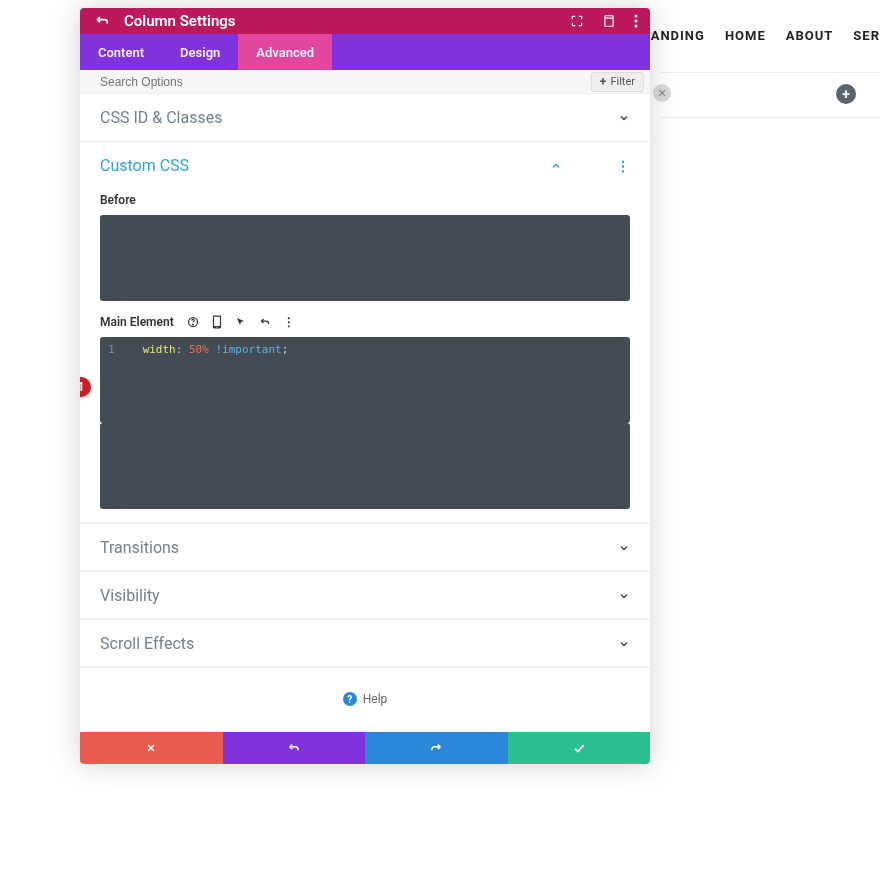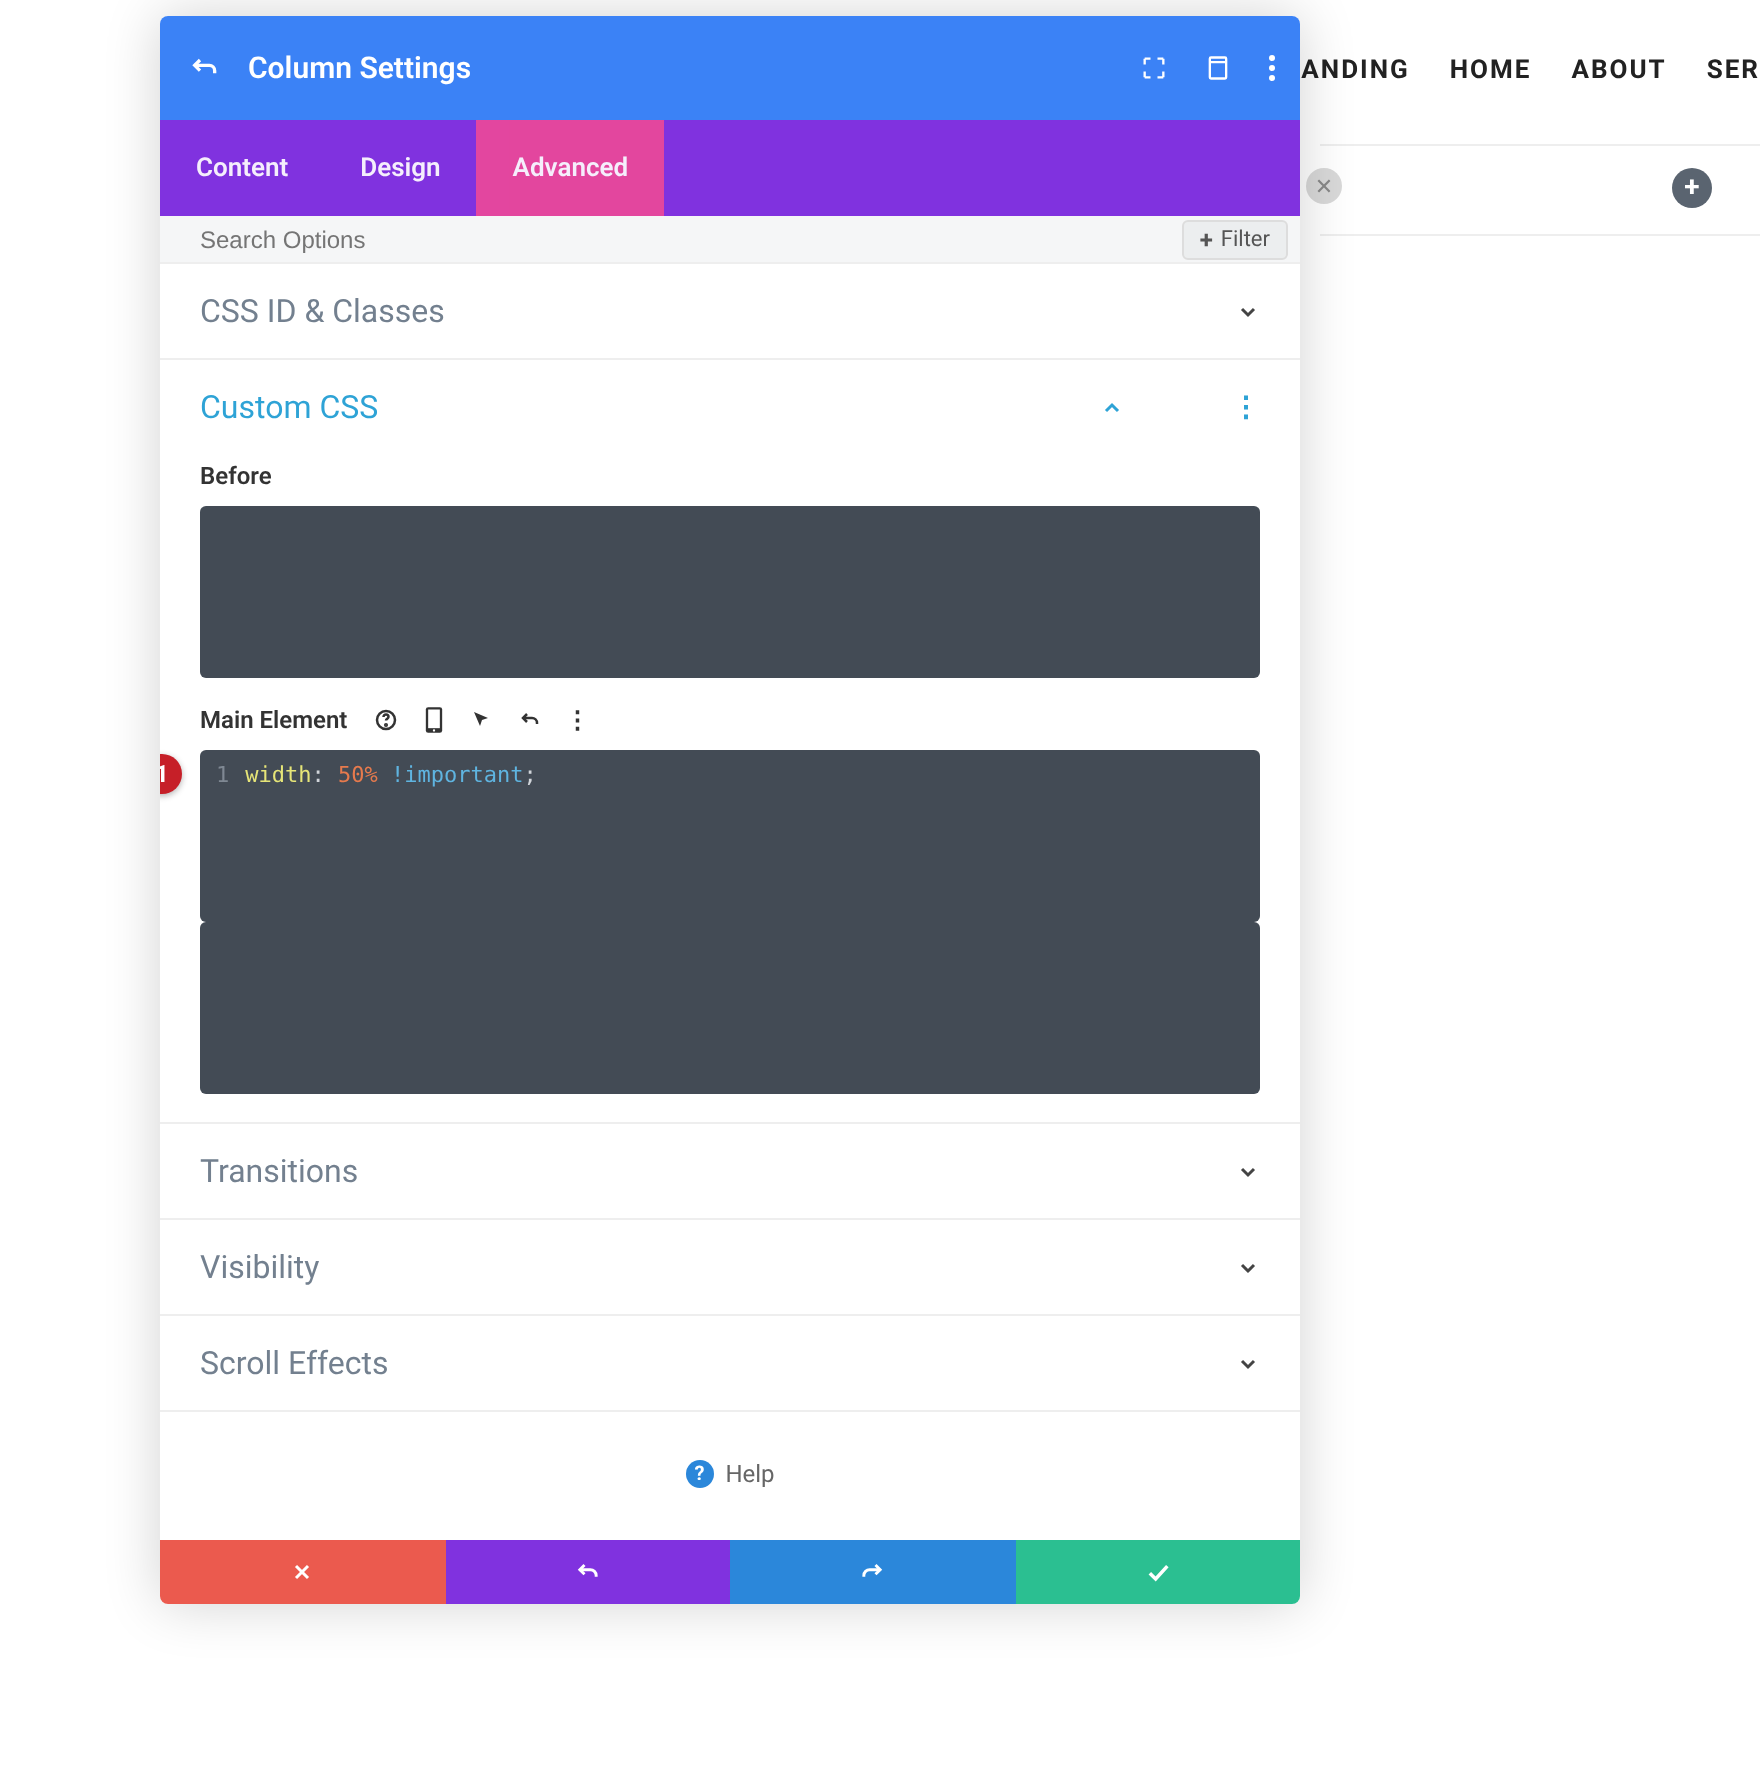--- a/index.html
+++ b/index.html
@@ -3,25 +3,25 @@
 <meta charset="utf-8">
 <style>
 *{box-sizing:border-box;margin:0;padding:0;}
 body{font-family:-apple-system,BlinkMacSystemFont,"Segoe UI",Roboto,Helvetica,Arial,sans-serif;background:#fff;width:880px;height:886px;position:relative;overflow:hidden;}
 .topnav{position:absolute;top:28px;right:0;display:flex;gap:20px;font-size:13px;font-weight:700;letter-spacing:1px;color:#222;}
 .topnav span{white-space:nowrap;}
 .bg-add{position:absolute;top:84px;right:24px;width:20px;height:20px;border-radius:50%;background:#5a6470;color:#fff;display:flex;align-items:center;justify-content:center;font-size:14px;font-weight:700;}
 .bg-gear{position:absolute;top:84px;left:653px;width:18px;height:18px;border-radius:50%;background:#d9d9d9;color:#888;display:flex;align-items:center;justify-content:center;font-size:11px;}
 .page-bar{position:absolute;top:72px;left:660px;right:0;height:46px;border-top:1px solid #eee;border-bottom:1px solid #eee;background:#fff;}
 .panel{position:absolute;left:80px;top:8px;width:570px;background:#fff;border-radius:4px;box-shadow:0 0 28px rgba(0,0,0,.18);overflow:hidden;}
-.panel-hdr{background:#3b82f6;color:#fff;height:52px;display:flex;align-items:center;padding:0 12px 0 14px;}
+.panel-hdr{background:#be185d;color:#fff;height:26px;display:flex;align-items:center;padding:0 12px 0 14px;}
 .panel-hdr .back{margin-right:14px;display:flex;align-items:center;}
 .panel-hdr .title{font-size:15px;font-weight:600;flex:1;}
 .panel-hdr .hicons{display:flex;gap:18px;align-items:center;}
-.panel-tabs{background:#8032df;color:#fff;height:48px;display:flex;align-items:stretch;font-size:13px;font-weight:600;}
+.panel-tabs{background:#8032df;color:#fff;height:36px;display:flex;align-items:stretch;font-size:13px;font-weight:600;}
 .panel-tabs .tab{padding:0 18px;display:flex;align-items:center;cursor:pointer;opacity:.92;}
 .panel-tabs .tab.active{background:#ec4899;}
 .searchbar{background:#f5f6f7;height:24px;display:flex;align-items:center;padding:0 6px 0 20px;border-bottom:1px solid #eee;}
 .searchbar input{flex:1;border:none;background:transparent;font-size:12px;color:#888;outline:none;}
 .filterbtn{display:flex;align-items:center;gap:4px;background:#eceeef;border:1px solid #ddd;border-radius:3px;height:20px;padding:0 8px;font-size:11px;color:#555;}
 .filterbtn .plus{font-size:12px;font-weight:700;line-height:1;}
 .body{padding:0 0 18px 0;}
 .acc{border-bottom:1px solid #eee;}
 .acc-head{display:flex;align-items:center;padding:14px 20px;cursor:pointer;gap:44px;}
 .acc-head .lbl{flex:1;font-size:16px;color:#73808f;}
@@ -29,21 +29,21 @@
 .acc-head .chev{color:#444;}
 .acc-head .chev.open{color:#2ea3d6;}
 .acc-head .menu-dots{color:#2ea3d6;margin-left:10px;font-size:14px;font-weight:700;}
 .acc-content{padding:0 20px 14px 20px;}
 .fieldlbl{font-size:12px;font-weight:600;color:#333;margin:14px 0 8px 0;display:flex;align-items:center;gap:12px;text-align:right;}
 .fieldlbl.first{margin-top:4px;}
 .mini-tools{display:flex;gap:10px;align-items:center;color:#333;}
 .mini-tools .ic{width:14px;height:14px;display:flex;align-items:center;justify-content:center;}
 .codebox{background:#434b55;border-radius:3px;height:86px;padding:6px 8px;font-family:Consolas,Monaco,monospace;font-size:11px;color:#d1d5da;position:relative;}
 .codebox .ln{color:#7f8893;margin-right:8px;}
-.codebox .prop{color:#e6e578;}
+.codebox .prop{color:#e6e578;margin-left:20px;}
 .codebox .colon{color:#d1d5da;}
 .codebox .num{color:#e67a4d;}
 .codebox .unit{color:#e67a4d;}
 .codebox .imp{color:#5fb4e0;}
 .codebox .semi{color:#d1d5da;}
 .marker{position:absolute;left:-9px;top:369px;width:20px;height:20px;border-radius:50%;background:#c61f28;color:#fff;font-size:12px;font-weight:700;display:flex;align-items:center;justify-content:center;z-index:5;box-shadow:0 1px 3px rgba(0,0,0,.3);}
 .help{text-align:center;padding:24px 0 8px 0;font-size:12px;color:#666;display:flex;align-items:center;justify-content:center;gap:6px;}
 .help .hi{width:14px;height:14px;border-radius:50%;background:#2b87da;color:#fff;font-size:10px;font-weight:700;display:flex;align-items:center;justify-content:center;}
 .footbar{display:flex;height:32px;}
 .footbar .fbtn{flex:1;display:flex;align-items:center;justify-content:center;color:#fff;cursor:pointer;}

